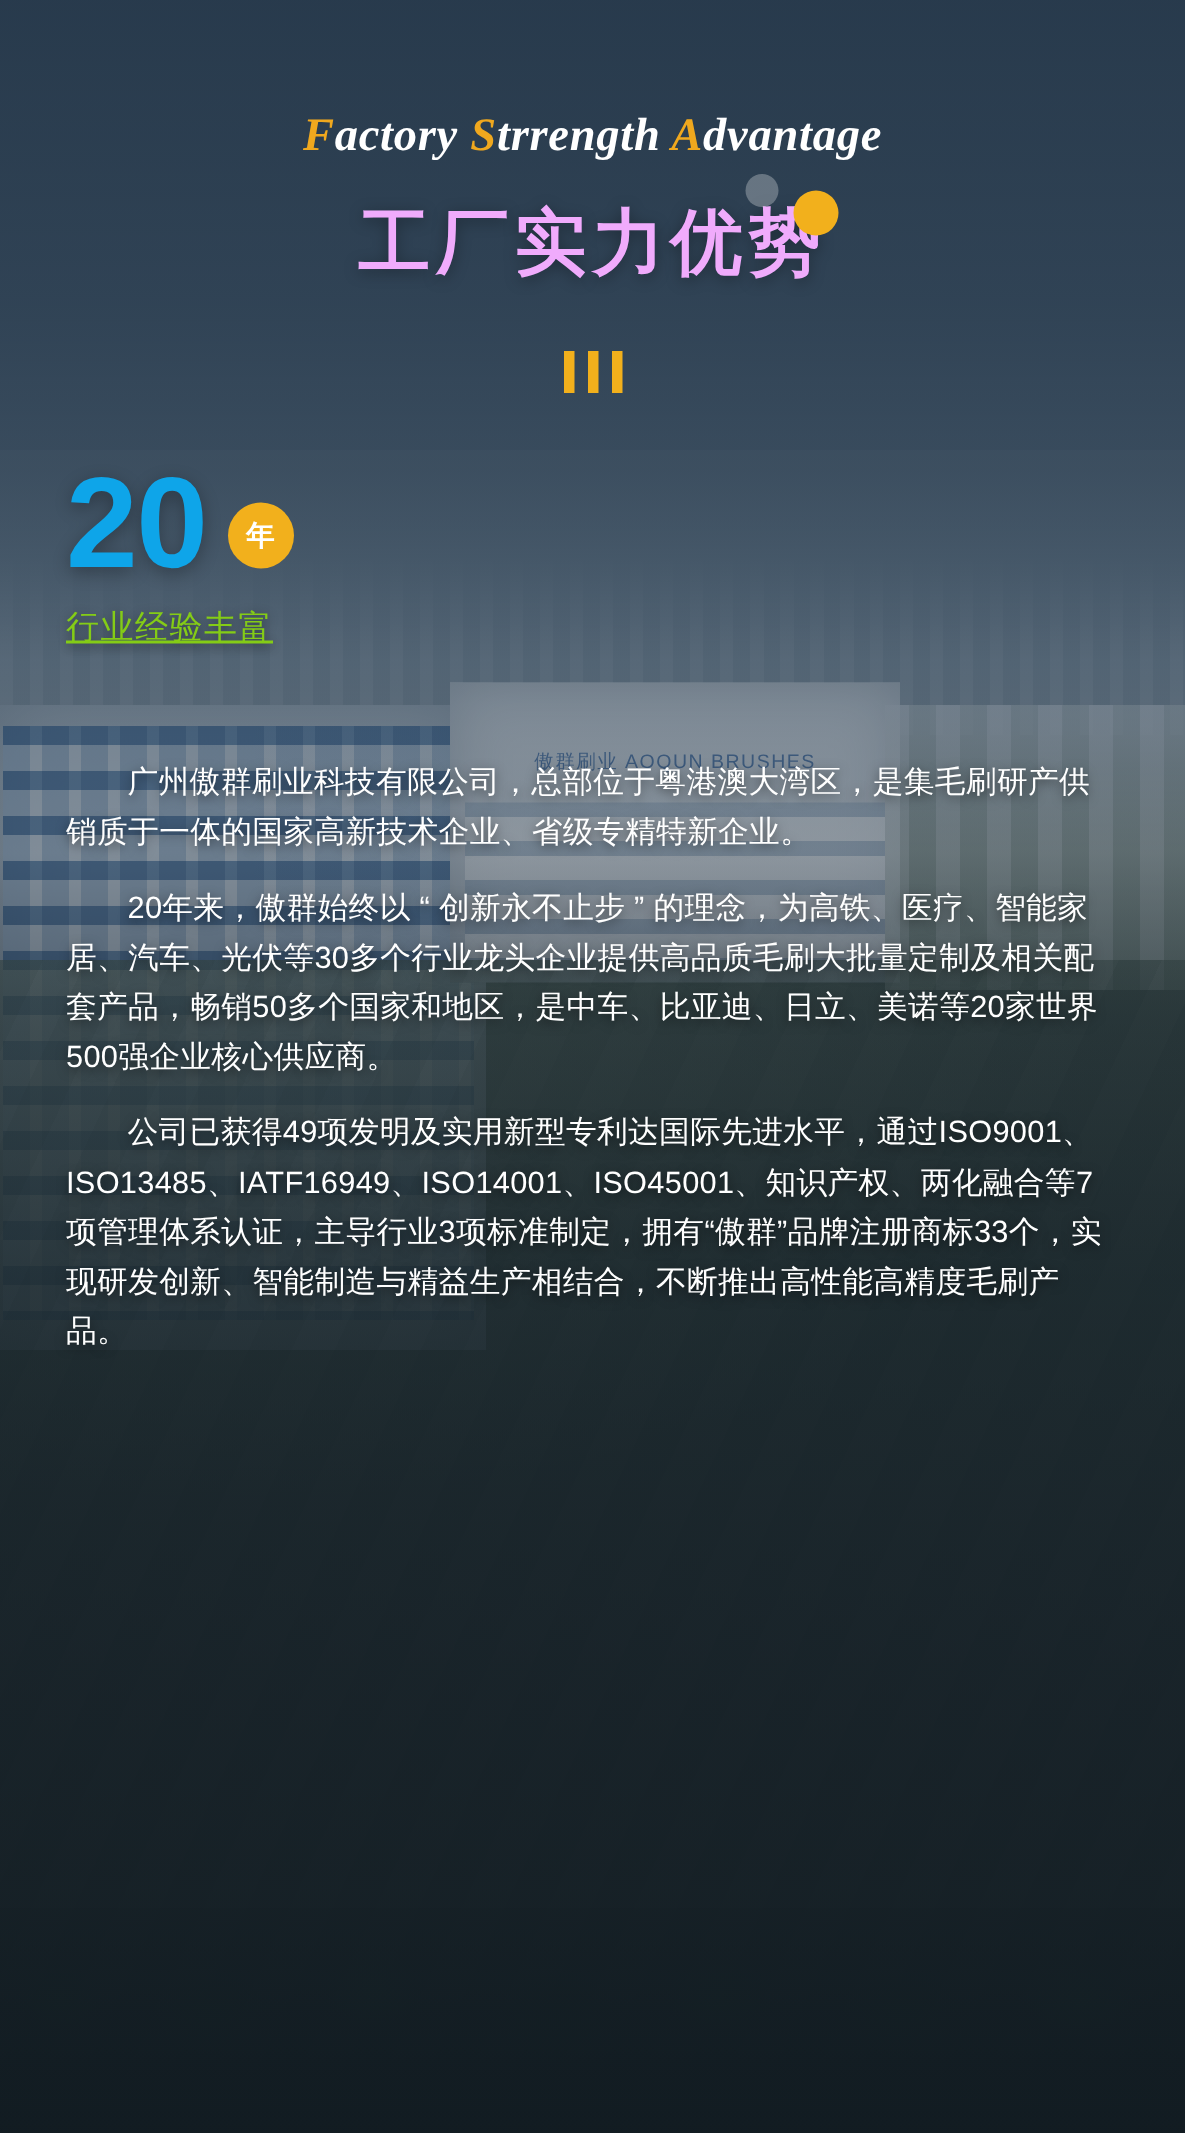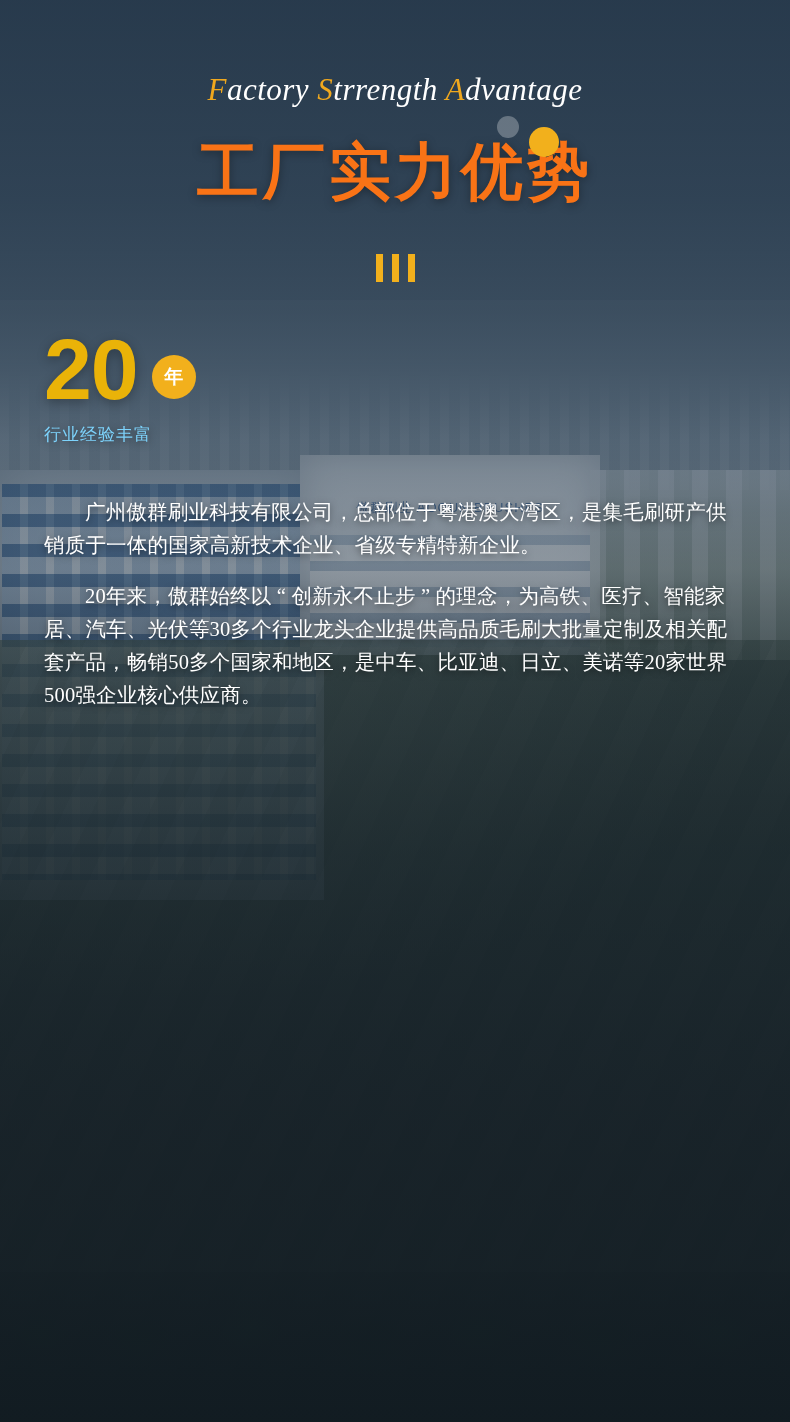--- a/index.html
+++ b/index.html
@@ -147,45 +147,45 @@
     width: 790px;
     height: 1422px;
     color: #ffffff;
   }
 
   
   .eyebrow {
     text-align: center;
     margin-top: 72px;
     font-family: "Liberation Serif", serif;
-    font-weight: normal;
+    font-weight: bold;
     font-style: italic;
     font-size: 31px;
     letter-spacing: .5px;
     white-space: nowrap;
     position: relative;
     z-index: 3;
   }
   .eyebrow .cap { color: #f0a81e; }
   .eyebrow .rest { color: #ffffff; }
 
   .dot-deco {
     position: absolute;
     border-radius: 50%;
   }
   .dot-a { width: 30px; height: 30px; background: #f2b01c; left: 529px; top: 55px; z-index: 2; }
   .dot-b { width: 22px; height: 22px; background: rgba(255,255,255,0.28); left: 497px; top: 44px; z-index: 1; }
 
   .main-title {
     text-align: center;
     margin-top: 22px;
-    font-size: 62px;
+    font-size: 48px;
     font-weight: bold;
     letter-spacing: 4px;
-    color: #f97316;
+    color: #f0abfc;
     text-shadow: 0 2px 10px rgba(0,0,0,.35);
   }
 
   .bars {
     display: flex;
     justify-content: center;
     gap: 9px;
     margin-top: 40px;
   }
   .bars i {
@@ -207,50 +207,50 @@
 
   .stat-row {
     display: flex;
     align-items: flex-end;
     gap: 14px;
   }
   .stat-num {
     font-size: 86px;
     line-height: .92;
     font-weight: bold;
-    color: #eab308;
+    color: #0ea5e9;
     letter-spacing: -1px;
     text-shadow: 0 3px 12px rgba(0,0,0,.3);
   }
   .badge {
     width: 44px; height: 44px;
     border-radius: 50%;
     background: #f2b01c;
     color: #ffffff;
     display: flex;
     align-items: center;
     justify-content: center;
     font-size: 19px;
     font-weight: bold;
     margin-bottom: 10px;
   }
   .badge.sq { font-size: 16px; }
   .stat-label {
     margin-top: 14px;
-    font-size: 17px;
-    color: #7dd3fc;
+    font-size: 22px;
+    color: #84cc16;
     letter-spacing: 1px;
     text-shadow: 0 2px 8px rgba(0,0,0,.45);
+    text-decoration: underline;
   }
 
   
   .body {
-    margin-top: 50px;
+    margin-top: 72px;
     padding: 0 44px;
-    font-family: Liberation Serif, serif;
   }
   .body p {
     font-size: 20.5px;
     line-height: 1.62;
     color: #ffffff;
     text-indent: 2em;
     margin-bottom: 17px;
     text-shadow: 0 2px 7px rgba(0,0,0,.55);
     letter-spacing: .2px;
   }
@@ -297,16 +297,17 @@
         </div>
         <div class="stat-label">行业经验丰富</div>
       </div>
       <div class="stat right">
       </div>
     </div>
 
     <div class="body">
       <p>广州傲群刷业科技有限公司，总部位于粤港澳大湾区，是集毛刷研产供销质于一体的国家高新技术企业、省级专精特新企业。</p>
       <p>20年来，傲群始终以 “ 创新永不止步 ” 的理念，为高铁、医疗、智能家居、汽车、光伏等30多个行业龙头企业提供高品质毛刷大批量定制及相关配套产品，畅销50多个国家和地区，是中车、比亚迪、日立、美诺等20家世界500强企业核心供应商。</p>
+      <p>公司已获得49项发明及实用新型专利达国际先进水平，通过ISO9001、ISO13485、IATF16949、ISO14001、ISO45001、知识产权、两化融合等7项管理体系认证，主导行业3项标准制定，拥有“傲群”品牌注册商标33个，实现研发创新、智能制造与精益生产相结合，不断推出高性能高精度毛刷产品。</p>
     </div>
 
   </div>
 </div>
 
 </body></html>

